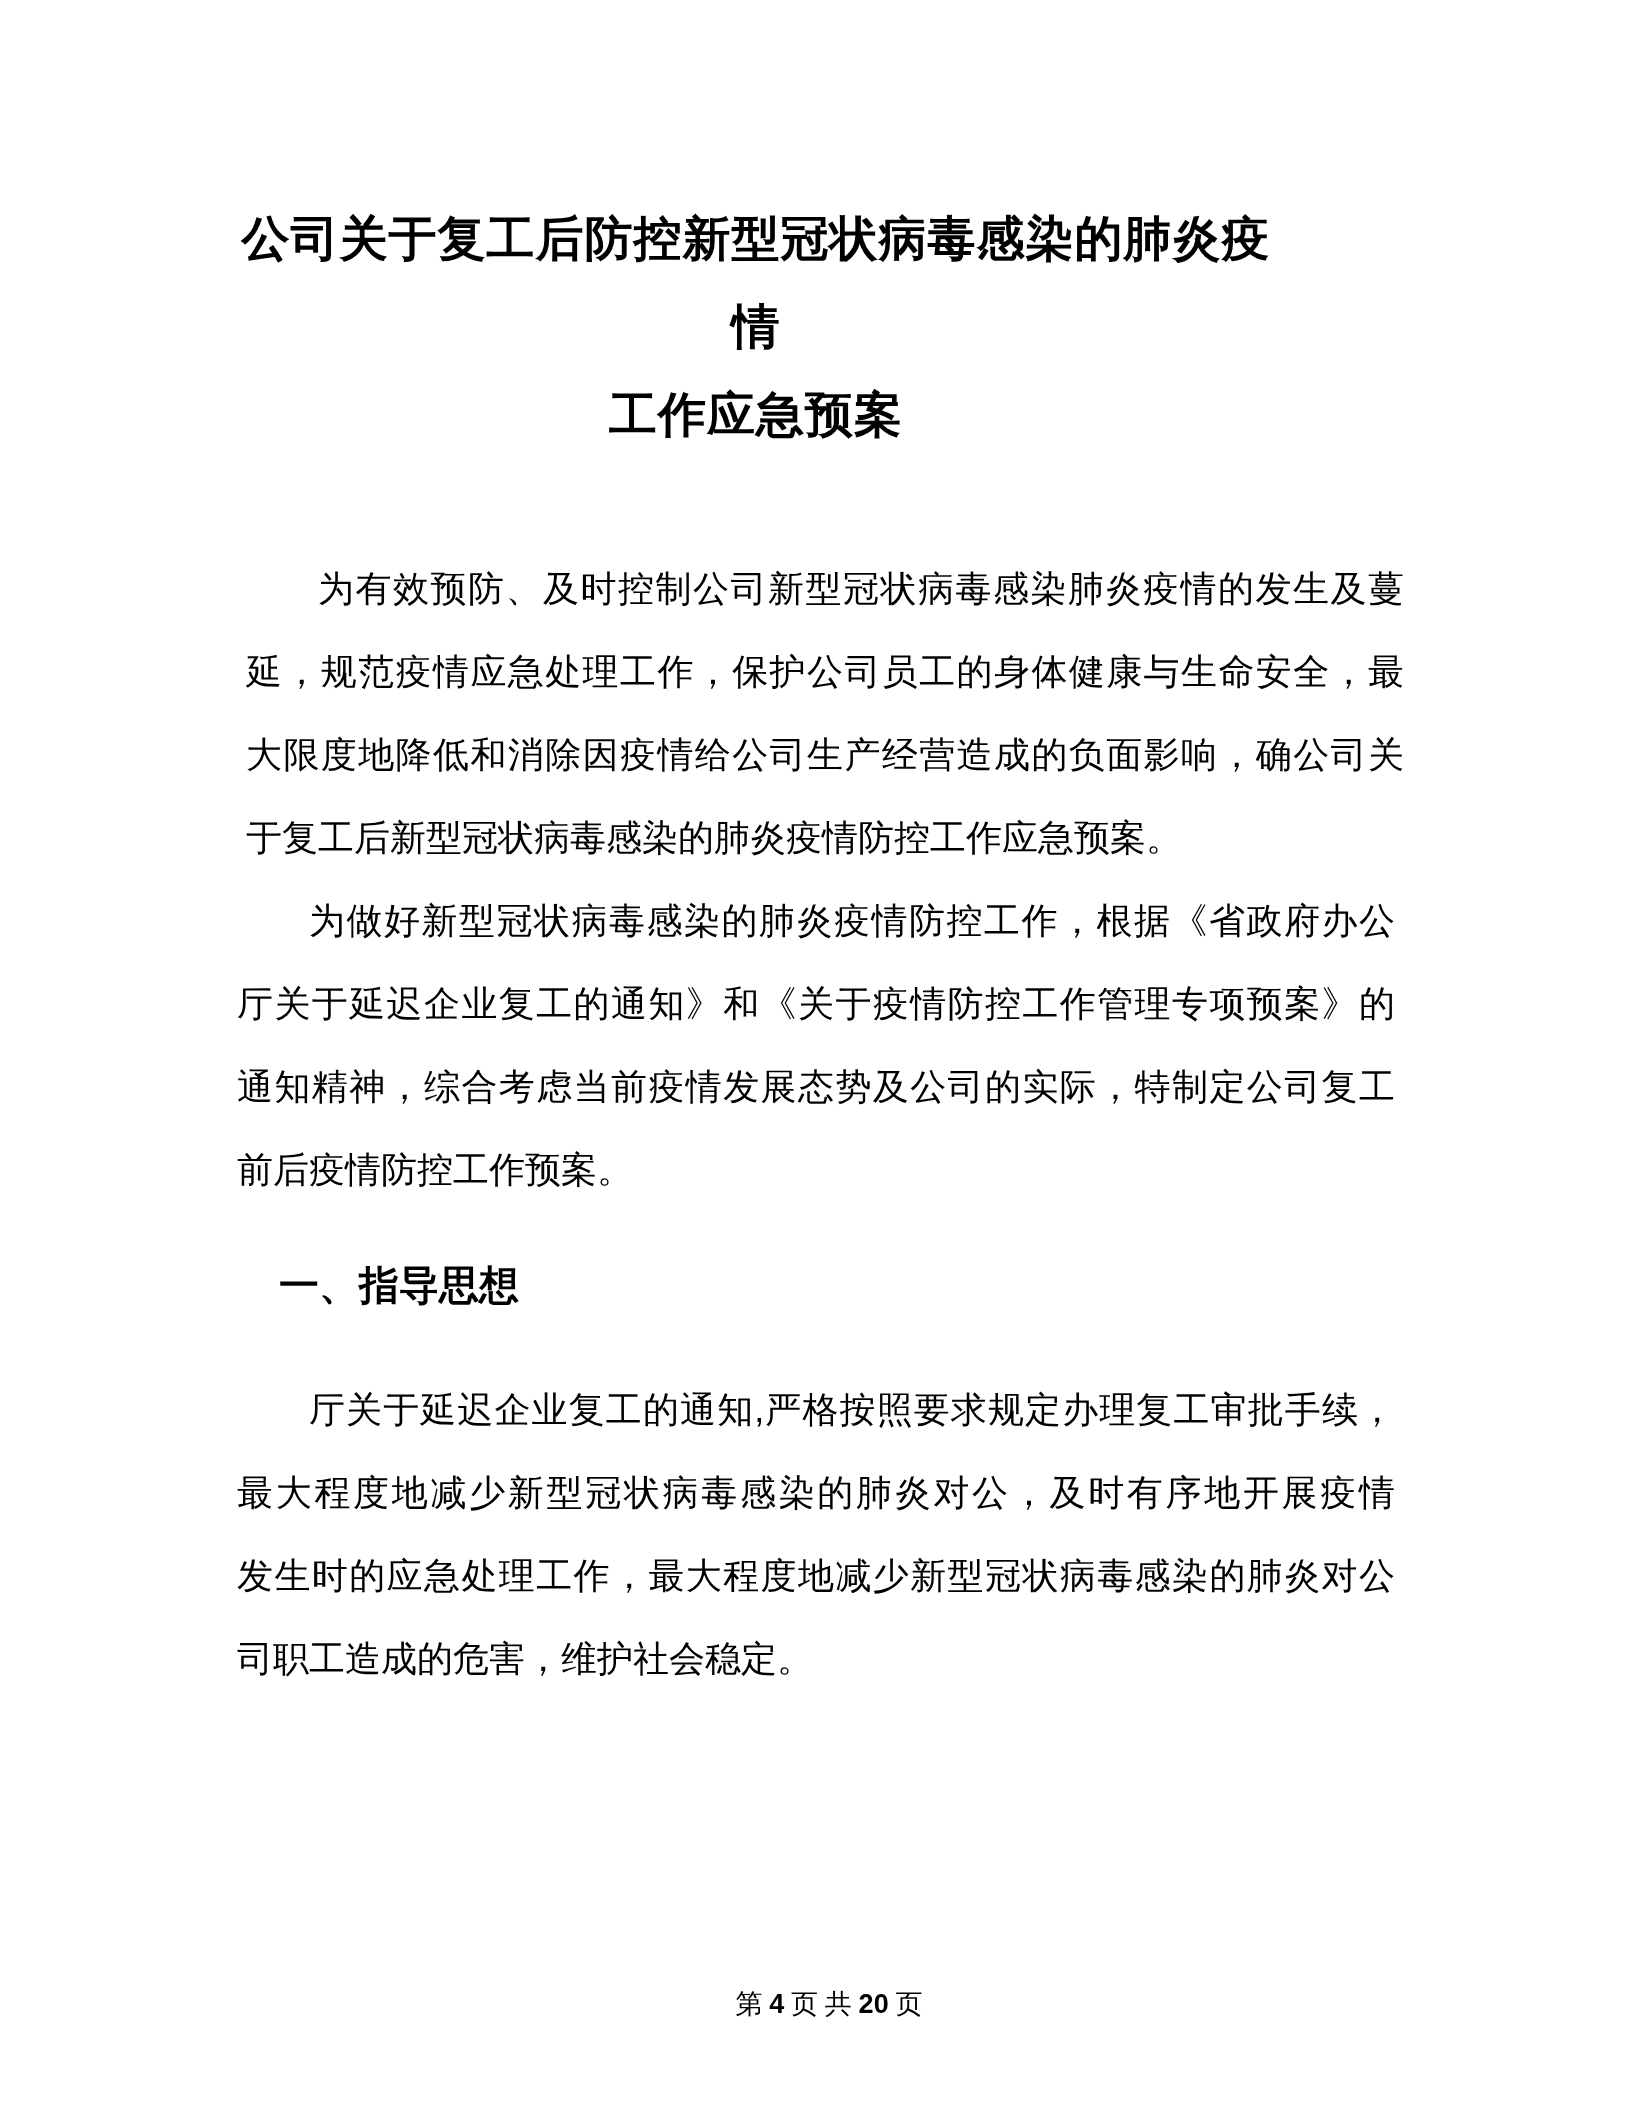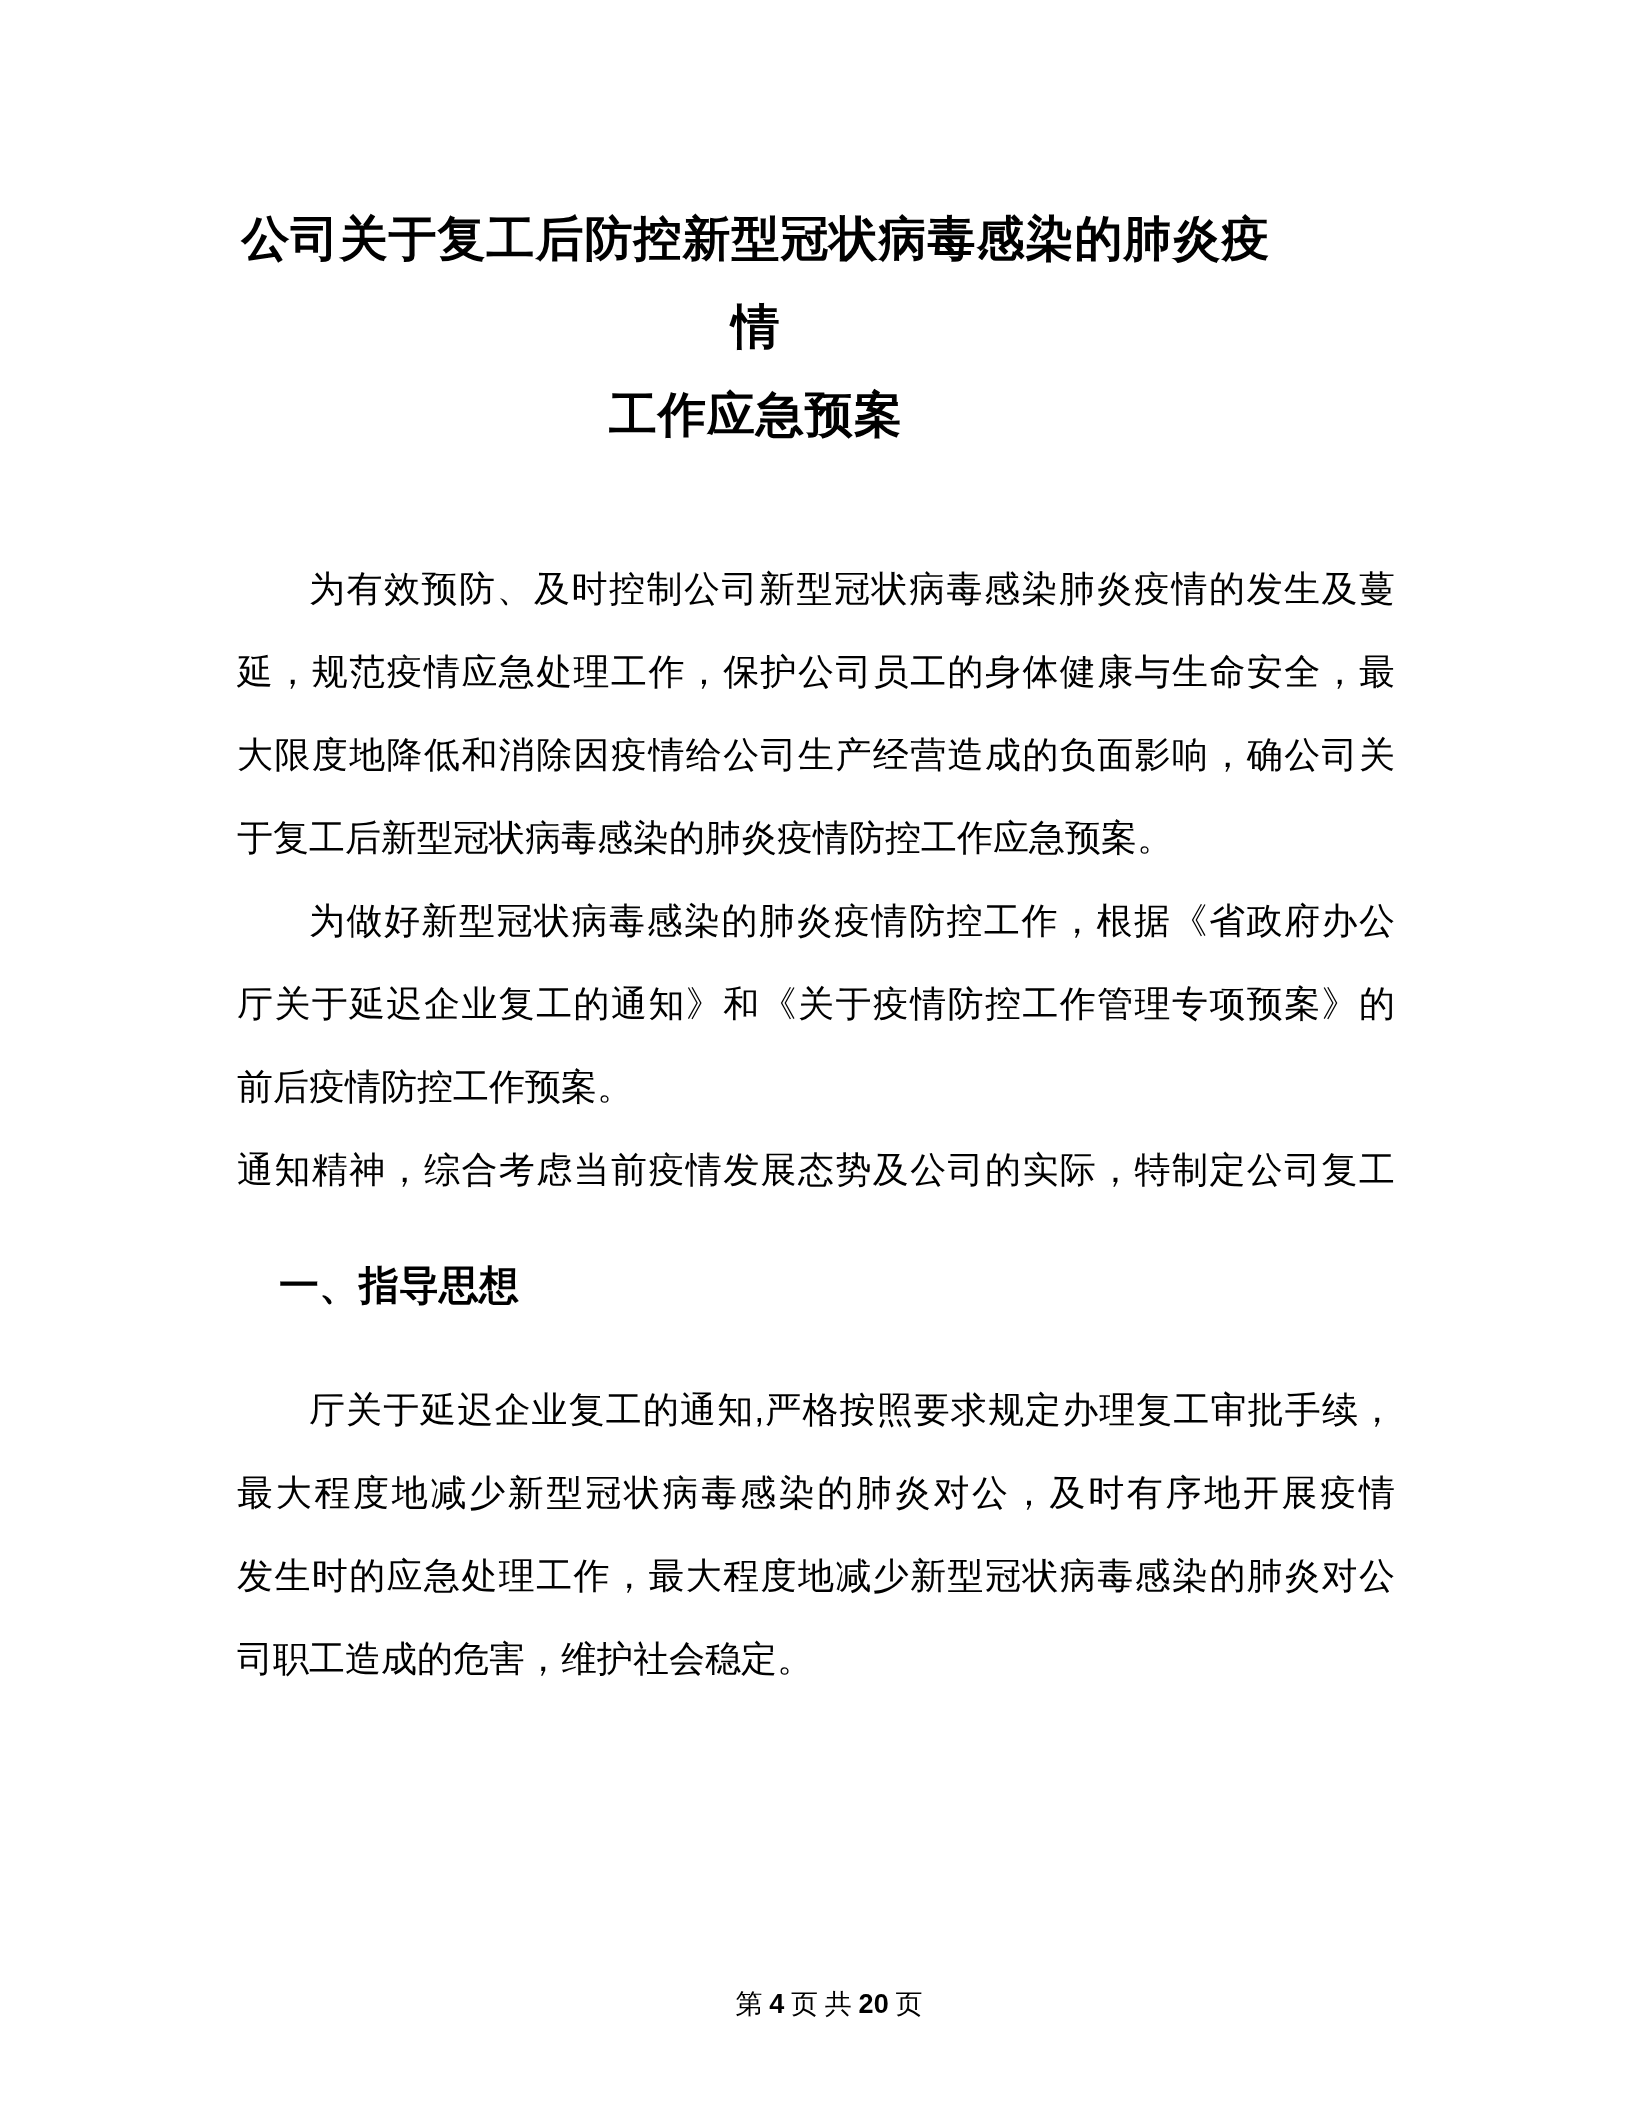--- a/index.html
+++ b/index.html
@@ -25,21 +25,21 @@
     font-weight: 900;
     text-align: center;
     letter-spacing: 1px;
     color: #000000;
   }
   .para {
     width: 1158px;
     font-size: 36px;
     color: #000000;
   }
-  .para-intro   { margin-top: 88px; }
+  .para-intro   { margin-top: 88px; margin-left: 9px; }
   .para-basis   { margin-top: 0; }
   .para-section { margin-top: 41px; }
   .pline {
     height: 83px;
     line-height: 83px;
     text-align: justify;
     text-align-last: justify;
     overflow: hidden;
   }
   .pline.indent { padding-left: 72px; }
@@ -82,22 +82,22 @@
   <div class="para para-intro">
       <div class="pline indent">为有效预防、及时控制公司新型冠状病毒感染肺炎疫情的发生及蔓</div>
       <div class="pline">延，规范疫情应急处理工作，保护公司员工的身体健康与生命安全，最</div>
       <div class="pline">大限度地降低和消除因疫情给公司生产经营造成的负面影响，确公司关</div>
       <div class="pline last">于复工后新型冠状病毒感染的肺炎疫情防控工作应急预案。</div>
     </div>
 
   <div class="para para-basis">
       <div class="pline indent">为做好新型冠状病毒感染的肺炎疫情防控工作，根据《省政府办公</div>
       <div class="pline">厅关于延迟企业复工的通知》和《关于疫情防控工作管理专项预案》的</div>
+      <div class="pline">通知精神，综合考虑当前疫情发展态势及公司的实际，特制定公司复工</div>
       <div class="pline last">前后疫情防控工作预案。</div>
-      <div class="pline">通知精神，综合考虑当前疫情发展态势及公司的实际，特制定公司复工</div>
     </div>
 
   <h2 class="section-heading">一、指导思想</h2>
 
   <div class="para para-section">
       <div class="pline indent">厅关于延迟企业复工的通知,严格按照要求规定办理复工审批手续，</div>
       <div class="pline">最大程度地减少新型冠状病毒感染的肺炎对公，及时有序地开展疫情</div>
       <div class="pline">发生时的应急处理工作，最大程度地减少新型冠状病毒感染的肺炎对公</div>
       <div class="pline last">司职工造成的危害，维护社会稳定。</div>
     </div>

